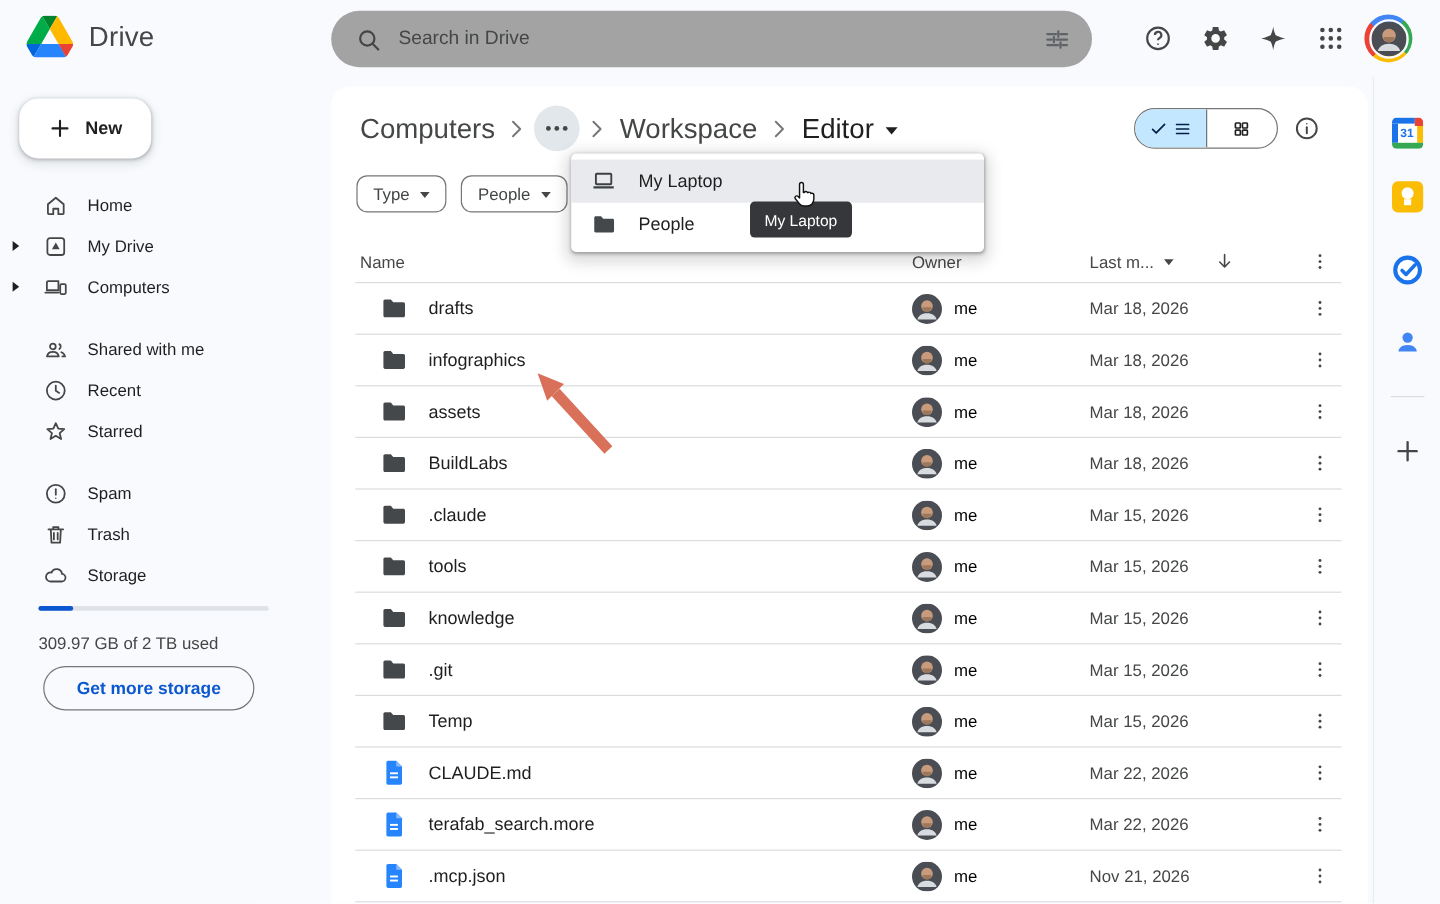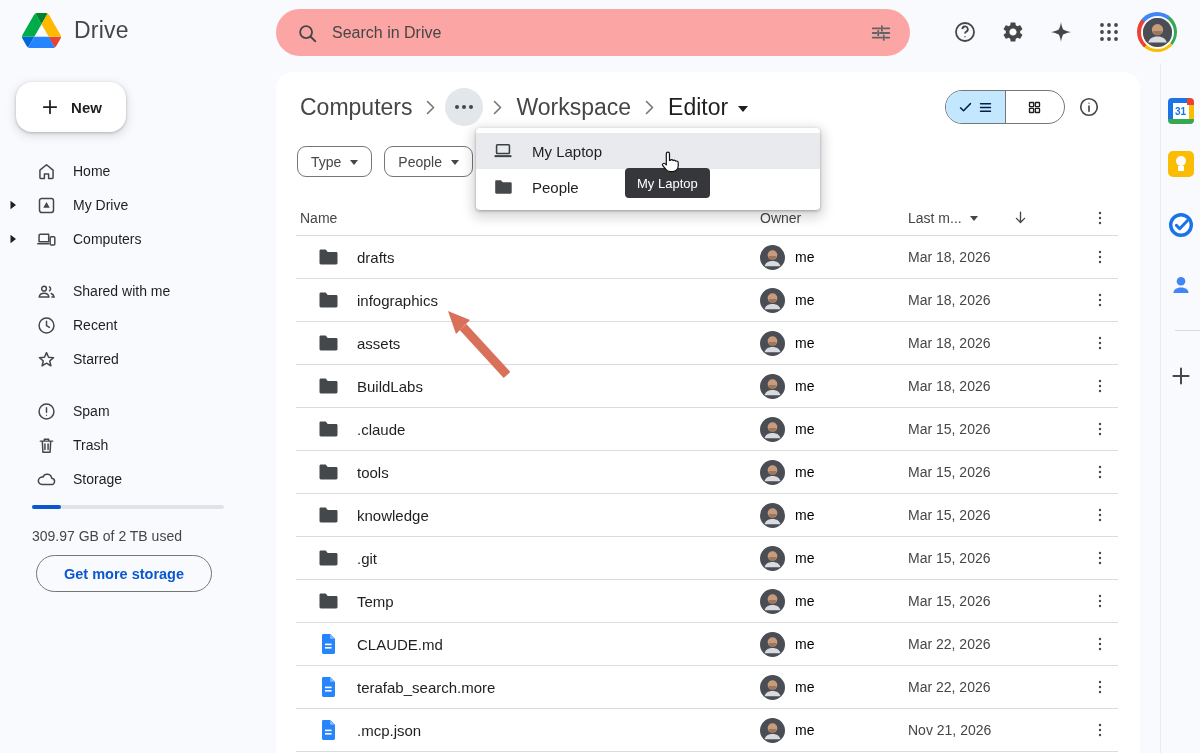--- a/index.html
+++ b/index.html
@@ -5,21 +5,21 @@
   * { margin:0; padding:0; box-sizing:border-box; }
   html,body { width:1200px; height:753px; overflow:hidden; }
   body { position:relative; background:#F8FAFD; font-family:"Liberation Sans",sans-serif; color:#1F1F1F; }
   svg { display:block; }
 
   
   .topbar { position:absolute; top:0; left:0; width:1200px; height:64px; }
   .logo { position:absolute; left:22px; top:13px; display:flex; align-items:center; gap:13px; cursor:pointer; }
   .logo-ic svg { width:39px; height:35px; }
   .logo-txt { font-size:23px; color:#444746; letter-spacing:.2px; }
-  .searchbar { position:absolute; left:276px; top:9px; width:634px; height:47px; background:#fca5a5; border-radius:24px; display:flex; align-items:center; cursor:text; }
+  .searchbar { position:absolute; left:276px; top:9px; width:634px; height:47px; background:#a3a3a3; border-radius:24px; display:flex; align-items:center; cursor:text; }
   .searchbar .sic { margin-left:20px; width:22px; height:22px; }
   .searchbar .sic svg { width:22px; height:22px; }
   .searchbar .placeholder { margin-left:14px; font-size:16px; color:#444746; flex:1; }
   .searchbar .tic { margin-right:18px; width:22px; height:22px; cursor:pointer; }
   .searchbar .tic svg { width:22px; height:22px; }
   .actions { position:absolute; left:945px; top:12px; height:40px; display:flex; align-items:center; gap:9px; }
   .act-btn { width:39px; height:39px; border-radius:50%; display:flex; align-items:center; justify-content:center; cursor:pointer; background:none; border:none; }
   .act-btn svg { width:24px; height:24px; }
   .avatar-ring { width:40px; height:40px; border-radius:50%; background:conic-gradient(from -50deg,#4285F4 0 25%,#34A853 0 50%,#FBBC04 0 75%,#EA4335 0 100%); display:flex; align-items:center; justify-content:center; cursor:pointer; }
   .avatar-inner { width:33px; height:33px; border-radius:50%; overflow:hidden; border:2px solid #F8FAFD; }
@@ -88,21 +88,21 @@
   .dd-item { height:36px; display:flex; align-items:center; padding:0 16px; gap:18px; font-size:15px; color:#1F1F1F; cursor:pointer; }
   .dd-item.hl { background:#E9EAED; }
   .dd-item .dd-ic { width:22px; height:22px; }
   .dd-item .dd-ic svg { width:22px; height:22px; }
   .tooltip { position:absolute; left:625px; top:168px; height:30px; padding:0 12px; background:#35373A; color:#fff; font-size:13px; border-radius:4px; display:flex; align-items:center; z-index:60; }
   .cursor { position:absolute; left:657px; top:150px; width:24px; height:24px; z-index:70; pointer-events:none; }
   .cursor svg { width:24px; height:24px; }
   .annotation-arrow { position:absolute; left:437px; top:302px; z-index:30; pointer-events:none; }
 
   
-  .rail { position:absolute; right:0; top:64px; width:40px; bottom:0; border-left:1px solid #E8EBEF; }
+  .rail { position:absolute; right:0; top:64px; width:56px; bottom:0; border-left:1px solid #E8EBEF; }
   .rail-btn { position:absolute; left:50%; transform:translateX(-50%); width:40px; height:40px; border:none; background:none; display:flex; align-items:center; justify-content:center; cursor:pointer; }
   .rail-btn svg { width:26px; height:26px; }
   .cal-icon { position:relative; width:26px; height:26px; border-radius:4px; background:#fff; overflow:hidden; }
   .cal-icon .c-top { position:absolute; top:0; left:0; width:19px; height:5px; background:#1A73E8; }
   .cal-icon .c-red { position:absolute; top:0; right:0; width:7px; height:7px; background:#EA4335; }
   .cal-icon .c-left { position:absolute; top:5px; left:0; width:5px; height:16px; background:#1A73E8; }
   .cal-icon .c-right { position:absolute; top:7px; right:0; width:5px; height:14px; background:#FBBC04; }
   .cal-icon .c-bottom { position:absolute; bottom:0; left:0; width:26px; height:5px; background:#34A853; }
   .cal-icon .c-num { position:absolute; top:5px; left:5px; width:16px; height:16px; display:flex; align-items:center; justify-content:center; font-size:10px; font-weight:bold; color:#1A73E8; }
   .keep-icon { position:relative; width:26px; height:26px; border-radius:5px; background:#FBBC04; }

